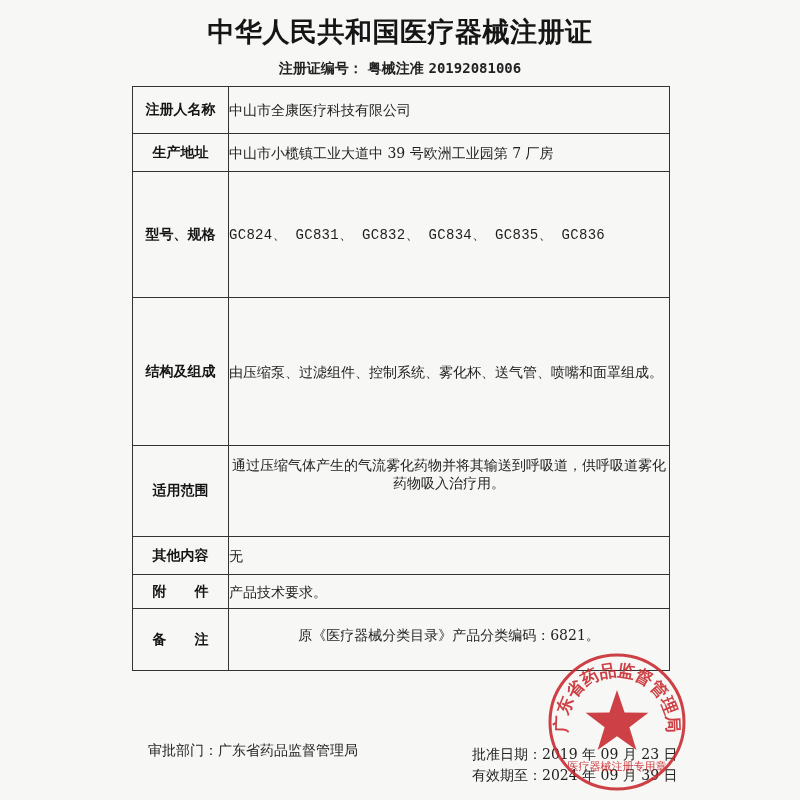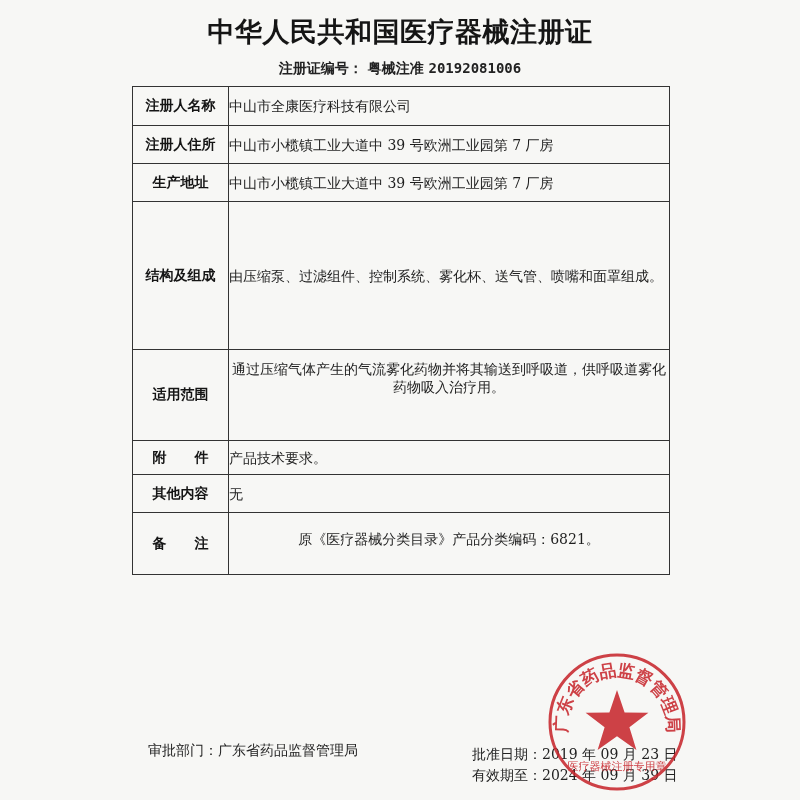--- a/index.html
+++ b/index.html
@@ -63,47 +63,47 @@
 <div class="title">中华人民共和国医疗器械注册证</div>
 
 <div class="cert-no">
   <span>注册证编号：</span>
   <span>粤械注准</span>
   <span class="num">20192081006</span>
 </div>
 
 <table class="cert">
   <tbody>
-      <tr style="height:39px">
+      <tr style="height:47px">
     <td class="label">注册人名称</td>
     <td class="value">中山市全康医疗科技有限公司</td>
   </tr>
   <tr style="height:38px">
-    <td class="label">注册人住所</td>
+    <td class="label">生产地址</td>
     <td class="value">中山市小榄镇工业大道中 39 号欧洲工业园第 7 厂房</td>
   </tr>
-  <tr style="height:38px">
-    <td class="label">生产地址</td>
-    <td class="value">中山市小榄镇工业大道中 39 号欧洲工业园第 7 厂房</td>
+  <tr style="height:126px">
+    <td class="label">型号、规格</td>
+    <td class="value mono">GC824、 GC831、 GC832、 GC834、 GC835、 GC836</td>
   </tr>
   <tr style="height:148px">
     <td class="label">结构及组成</td>
     <td class="value">由压缩泵、过滤组件、控制系统、雾化杯、送气管、喷嘴和面罩组成。</td>
   </tr>
   <tr style="height:91px">
     <td class="label">适用范围</td>
     <td class="value top" style="padding-top:10px">通过压缩气体产生的气流雾化药物并将其输送到呼吸道，供呼吸道雾化药物吸入治疗用。</td>
   </tr>
+  <tr style="height:38px">
+    <td class="label">其他内容</td>
+    <td class="value">无</td>
+  </tr>
   <tr style="height:34px">
     <td class="label">附　　件</td>
     <td class="value">产品技术要求。</td>
-  </tr>
-  <tr style="height:38px">
-    <td class="label">其他内容</td>
-    <td class="value">无</td>
   </tr>
   <tr style="height:62px">
     <td class="label">备　　注</td>
     <td class="value top" style="padding-top:17px">原《医疗器械分类目录》产品分类编码：6821。</td>
   </tr>
 </tbody>
   </table>
 
 <div class="footer-left">审批部门：广东省药品监督管理局</div>
 <div class="footer-right" style="top:746px">批准日期：2019 年 09 月 23 日</div>

